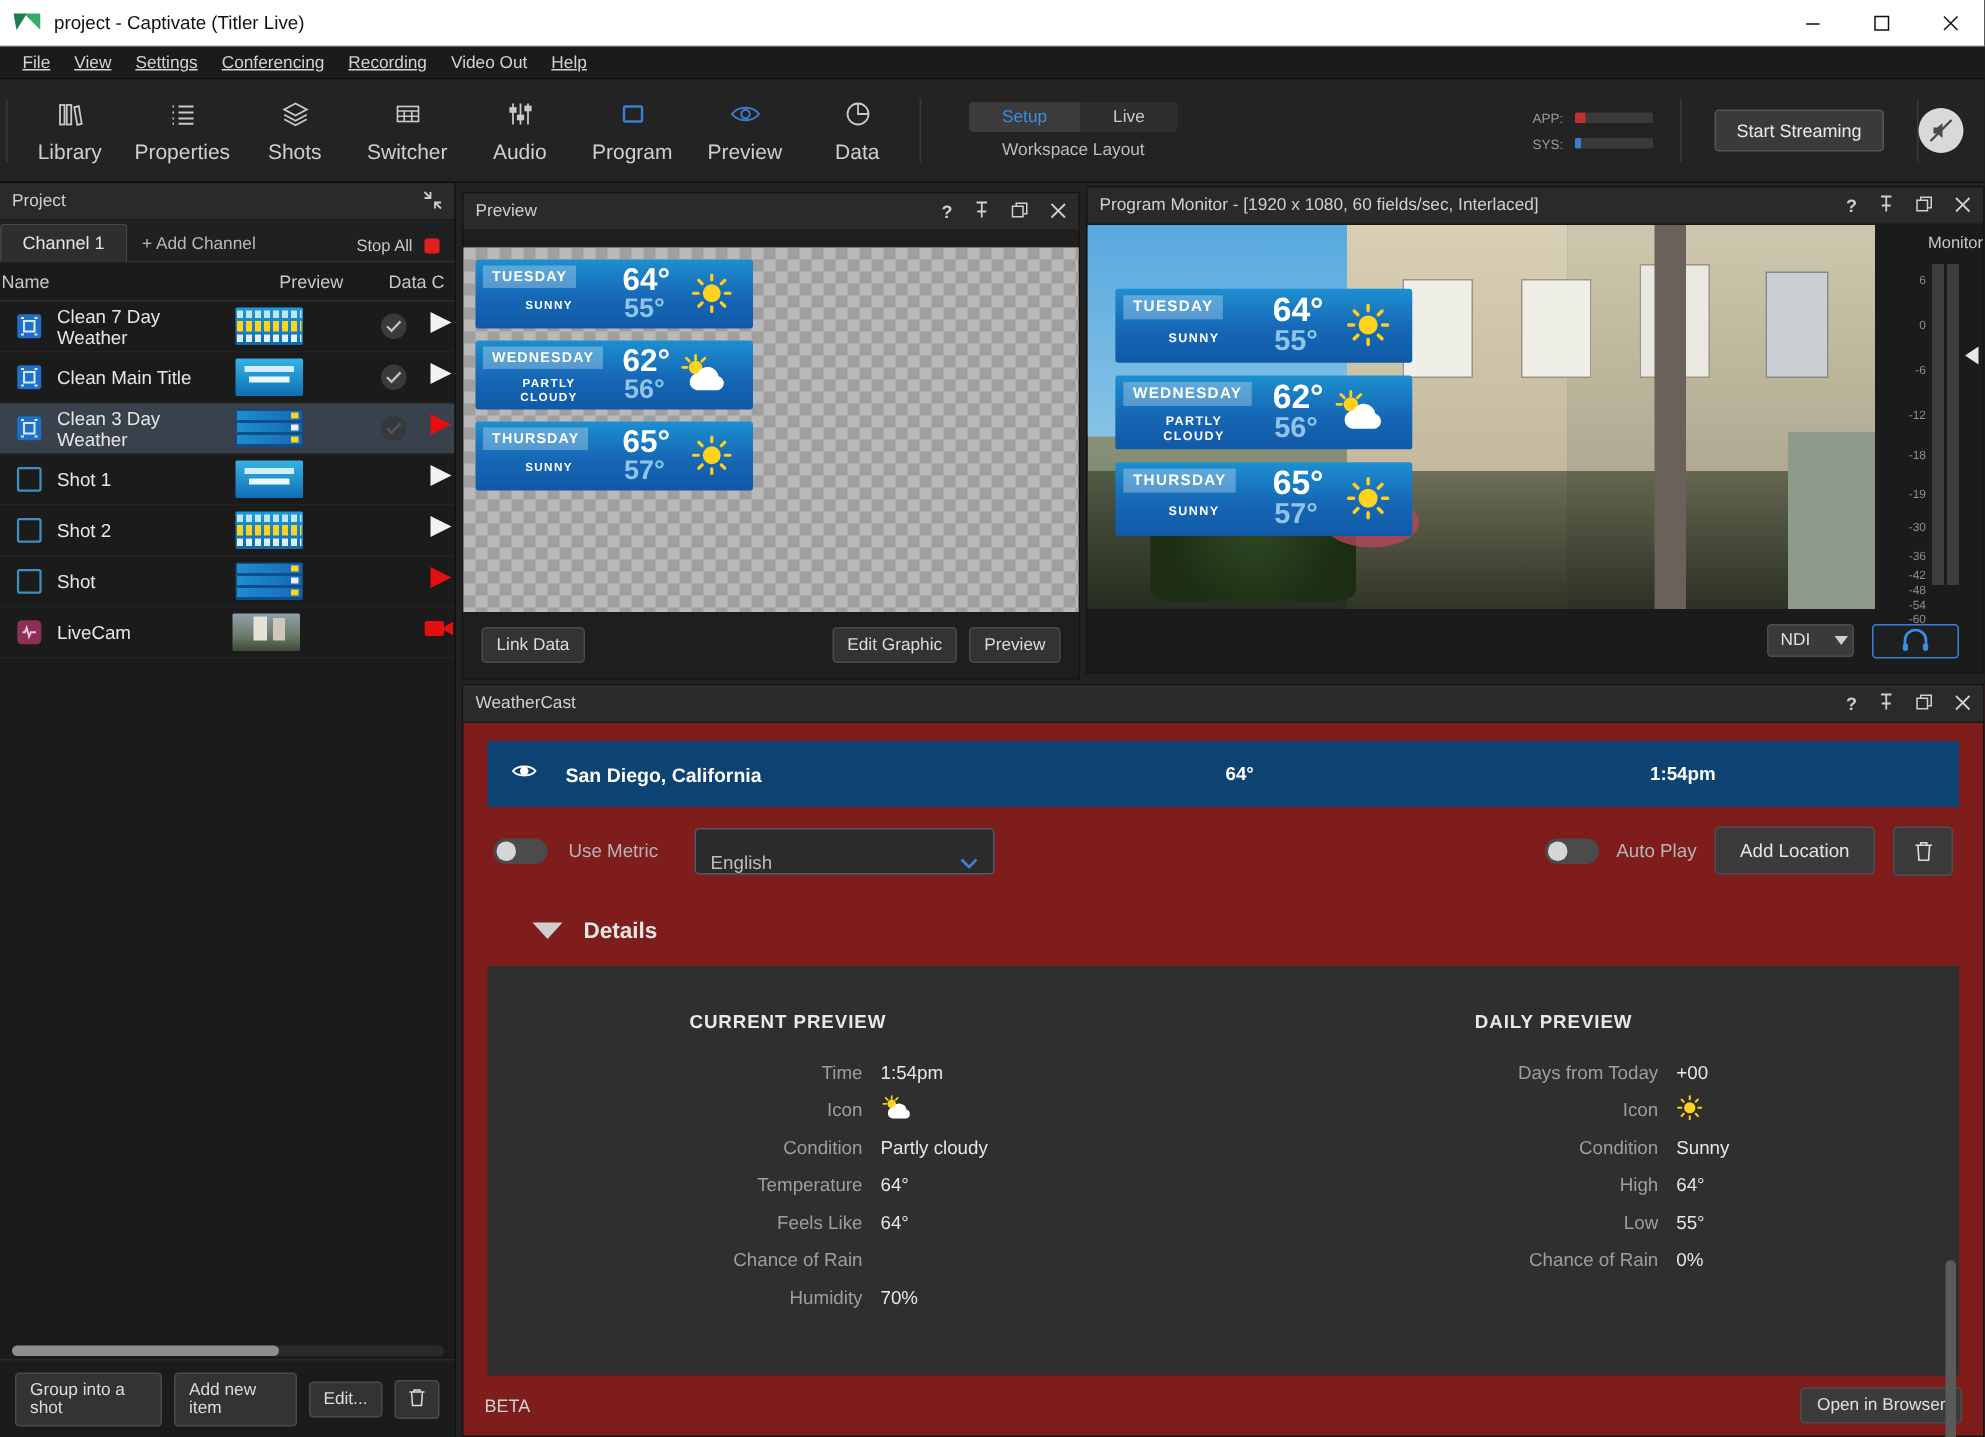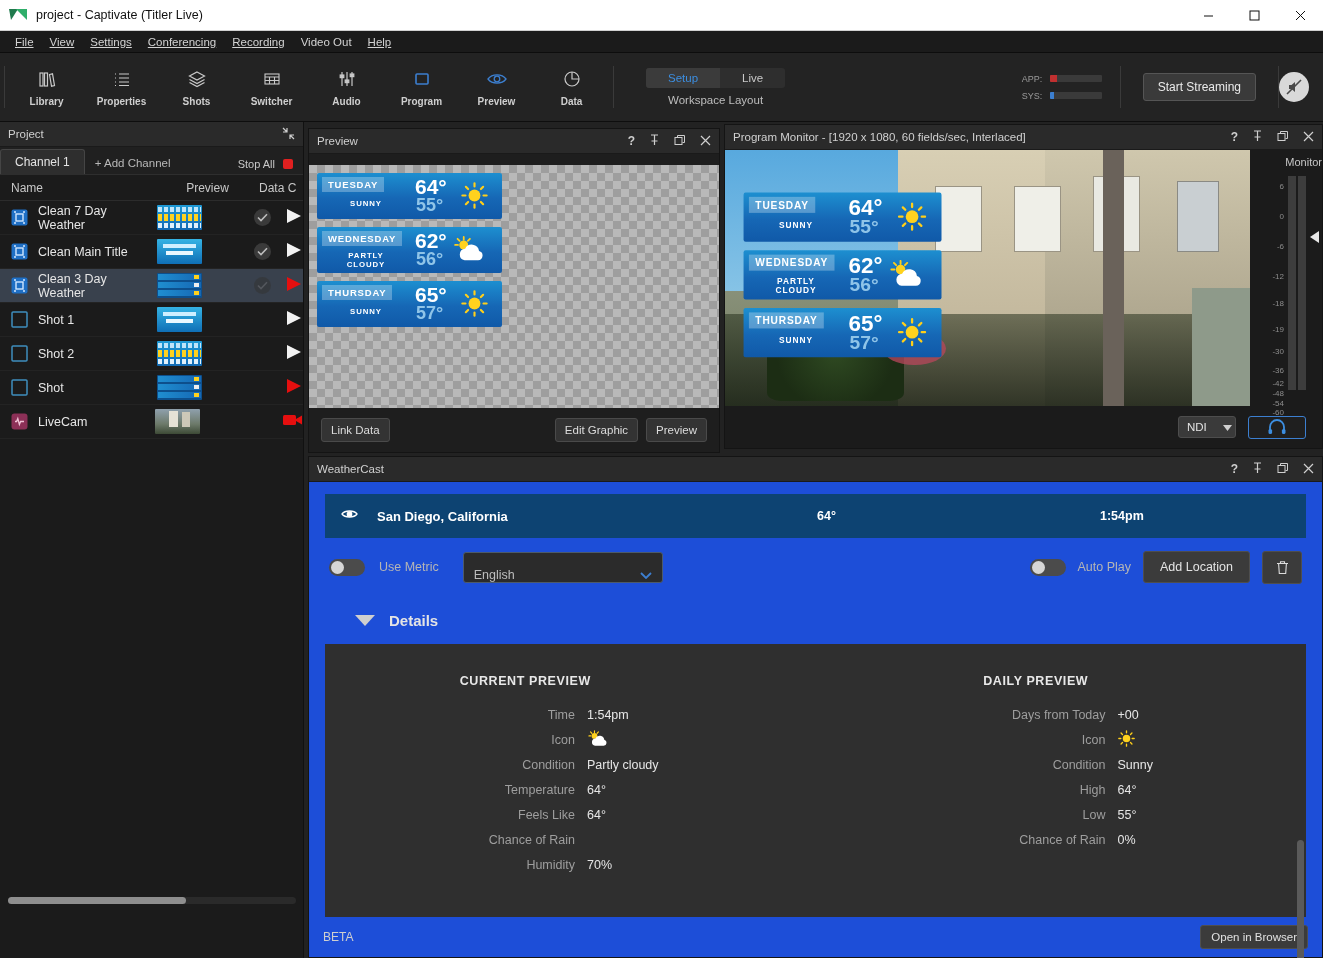--- a/index.html
+++ b/index.html
@@ -41,21 +41,21 @@
   
   .toolbar {
     height: 69px; background: #232323; display: flex; align-items: center;
     border-bottom: 1px solid #0e0e0e; position: relative;
   }
   .tool {
     width: 75px; height: 62px; display: flex; flex-direction: column;
     align-items: center; justify-content: center; gap: 6px; cursor: default;
   }
   .tool .ic { height: 22px; display:flex; align-items:center; justify-content:center; }
-  .tool .lb { font-size: 10px; color: #cfcfcf; font-weight: bold; }
+  .tool .lb { font-size: 14px; color: #cfcfcf; }
   .tool-sep { width: 1px; height: 42px; background: #3a3a3a; margin: 0 4px; }
 
   .ws-wrap { margin-left: 28px; display: flex; flex-direction: column; align-items: center; gap: 6px; }
   .seg { display: flex; background: #2e2e2e; border-radius: 3px; overflow: hidden; }
   .seg > div { padding: 4px 22px; font-size: 11.5px; color: #c9c9c9; }
   .seg > div.on { background: #3b3b3b; color: #3c8ee0; }
   .ws-label { font-size: 11.5px; color: #bdbdbd; }
 
   .right-tools { margin-left: auto; display: flex; align-items: center; height: 69px; }
   .meters { display: flex; flex-direction: column; gap: 7px; padding-right: 18px; }
@@ -98,21 +98,21 @@
   }
   .add-chan { padding: 5px 10px; font-size: 11.5px; color: #b9b9b9; }
   .stopall { margin-left: auto; display:flex; align-items:center; gap:8px; padding-right:10px; padding-bottom:4px; }
   .stopall .t { font-size: 11px; color: #c8c8c8; }
   .stopall .dot { width: 10px; height: 10px; background: #e02020; border-radius: 2px; }
 
   .list-head {
     height: 26px; display: flex; align-items: center; font-size: 12px;
     color: #c8c8c8; border-bottom: 1px solid #2c2c2c; background:#1b1b1b;
   }
-  .col-name { width: 160px; padding-left: 11px; }
+  .col-name { width: 160px; padding-left: 1px; }
   .col-prev { width: 95px; text-align: center; }
   .col-data { flex: 1; padding-left: 4px; overflow: hidden; white-space: nowrap; }
 
   .rows { flex: 1; overflow: hidden; }
   .row {
     height: 34px; display: flex; align-items: center; border-bottom: 1px solid #232323;
     cursor: default;
   }
   .row.sel { background: #39414d; }
   .row .nm { width: 160px; display: flex; align-items: center; gap: 10px; padding-left: 11px; }
@@ -183,21 +183,21 @@
     width: 58px;
   }
   .hp-btn {
     width: 58px; height: 23px; margin-left: 12px; margin-right: 6px; background: #1f1f1f;
     border: 1px solid #3c7fd0; border-radius: 3px; display: flex; align-items: center; justify-content: center;
   }
 
   
   .wc-panel {
     position: absolute; left: 308px; top: 456px; width: 1015px; height: 502px;
-    background: #1d4ed8; border: 1px solid #141414; display: flex; flex-direction: column;
+    background: #7f1d1d; border: 1px solid #141414; display: flex; flex-direction: column;
   }
   .wc-loc {
     height: 44px; background: #0d4372; display: flex; align-items: center;
     margin: 12px 16px 0 16px; padding: 0 16px; position: relative;
   }
   .wc-loc .eye { width: 20px; }
   .wc-loc .city { font-size: 13px; font-weight: bold; color: #fff; margin-left: 16px; }
   .wc-loc .temp { position: absolute; left: 492px; font-size: 12.5px; font-weight:bold; color: #fff; }
   .wc-loc .time { position: absolute; left: 775px; font-size: 12.5px; font-weight:bold; color: #fff; }
 
@@ -626,20 +626,30 @@
                 <rect x="0" y="2" width="13" height="10" rx="1.5" fill="#e50f0f"></rect>
                 <path d="M13 6 L19 2.5 V11.5 L13 8 Z" fill="#e50f0f"></path>
               </svg></span>
           </div>
         </div>
       </div>
 
     <div class="hscroll-track"></div>
     <div class="hscroll"></div>
 
+    <div class="proj-footer">
+      <div class="sm-btn">Group into a shot</div>
+      <div class="sm-btn">Add new item</div>
+      <div class="sm-btn">Edit...</div>
+      <div class="sm-btn" style="padding:4px 8px;">
+        <svg width="12" height="13" viewBox="0 0 12 13" fill="none" stroke="#dcdcdc" stroke-width="1">
+          <path d="M1 3 H11 M4 3 V1.6 H8 V3 M2.4 3 L3 12 H9 L9.6 3"></path>
+        </svg>
+      </div>
+    </div>
   </div>
 
   <div class="preview-panel">
     <div class="panel-title">
       <span>Preview</span>
       <div class="acts">
         <span style="font-weight:bold;">?</span>
         <span>
           <svg width="11" height="12" viewBox="0 0 11 12" stroke="#cfcfcf" stroke-width="1.2" fill="none">
               <path d="M2 1 H9 M5.5 1 V7 M2.5 7 H8.5 M5.5 7 V11"></path>

